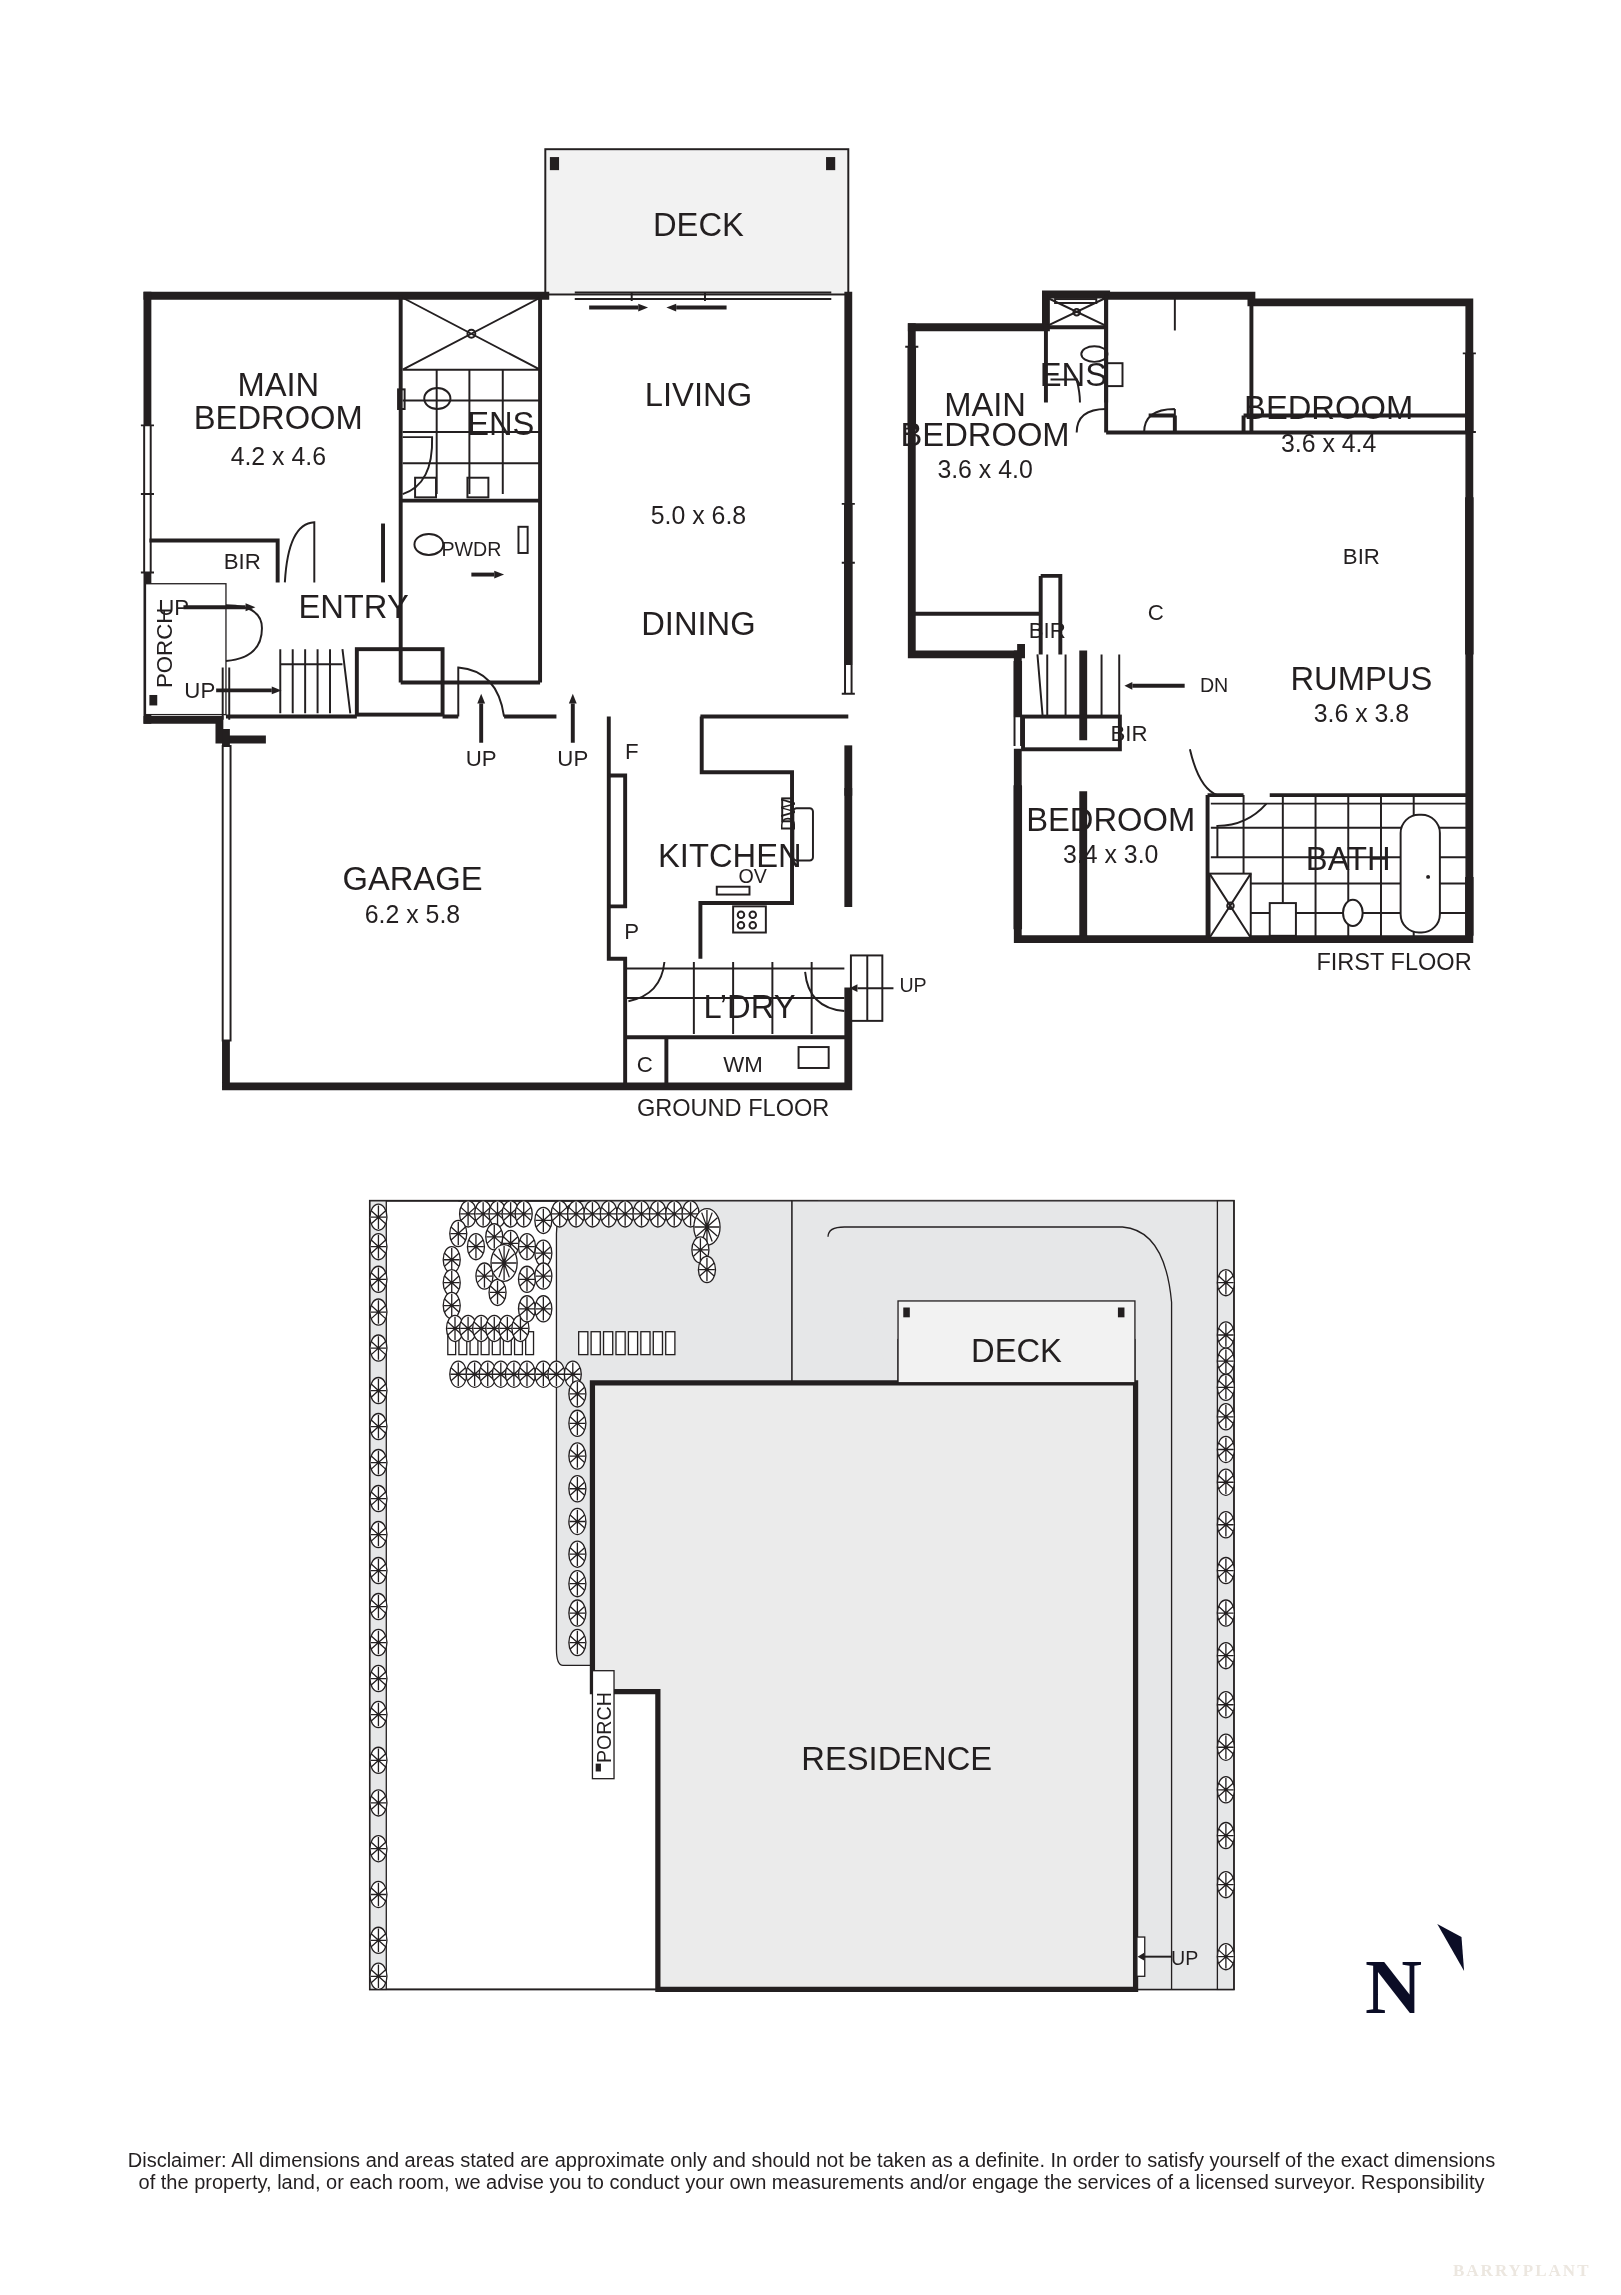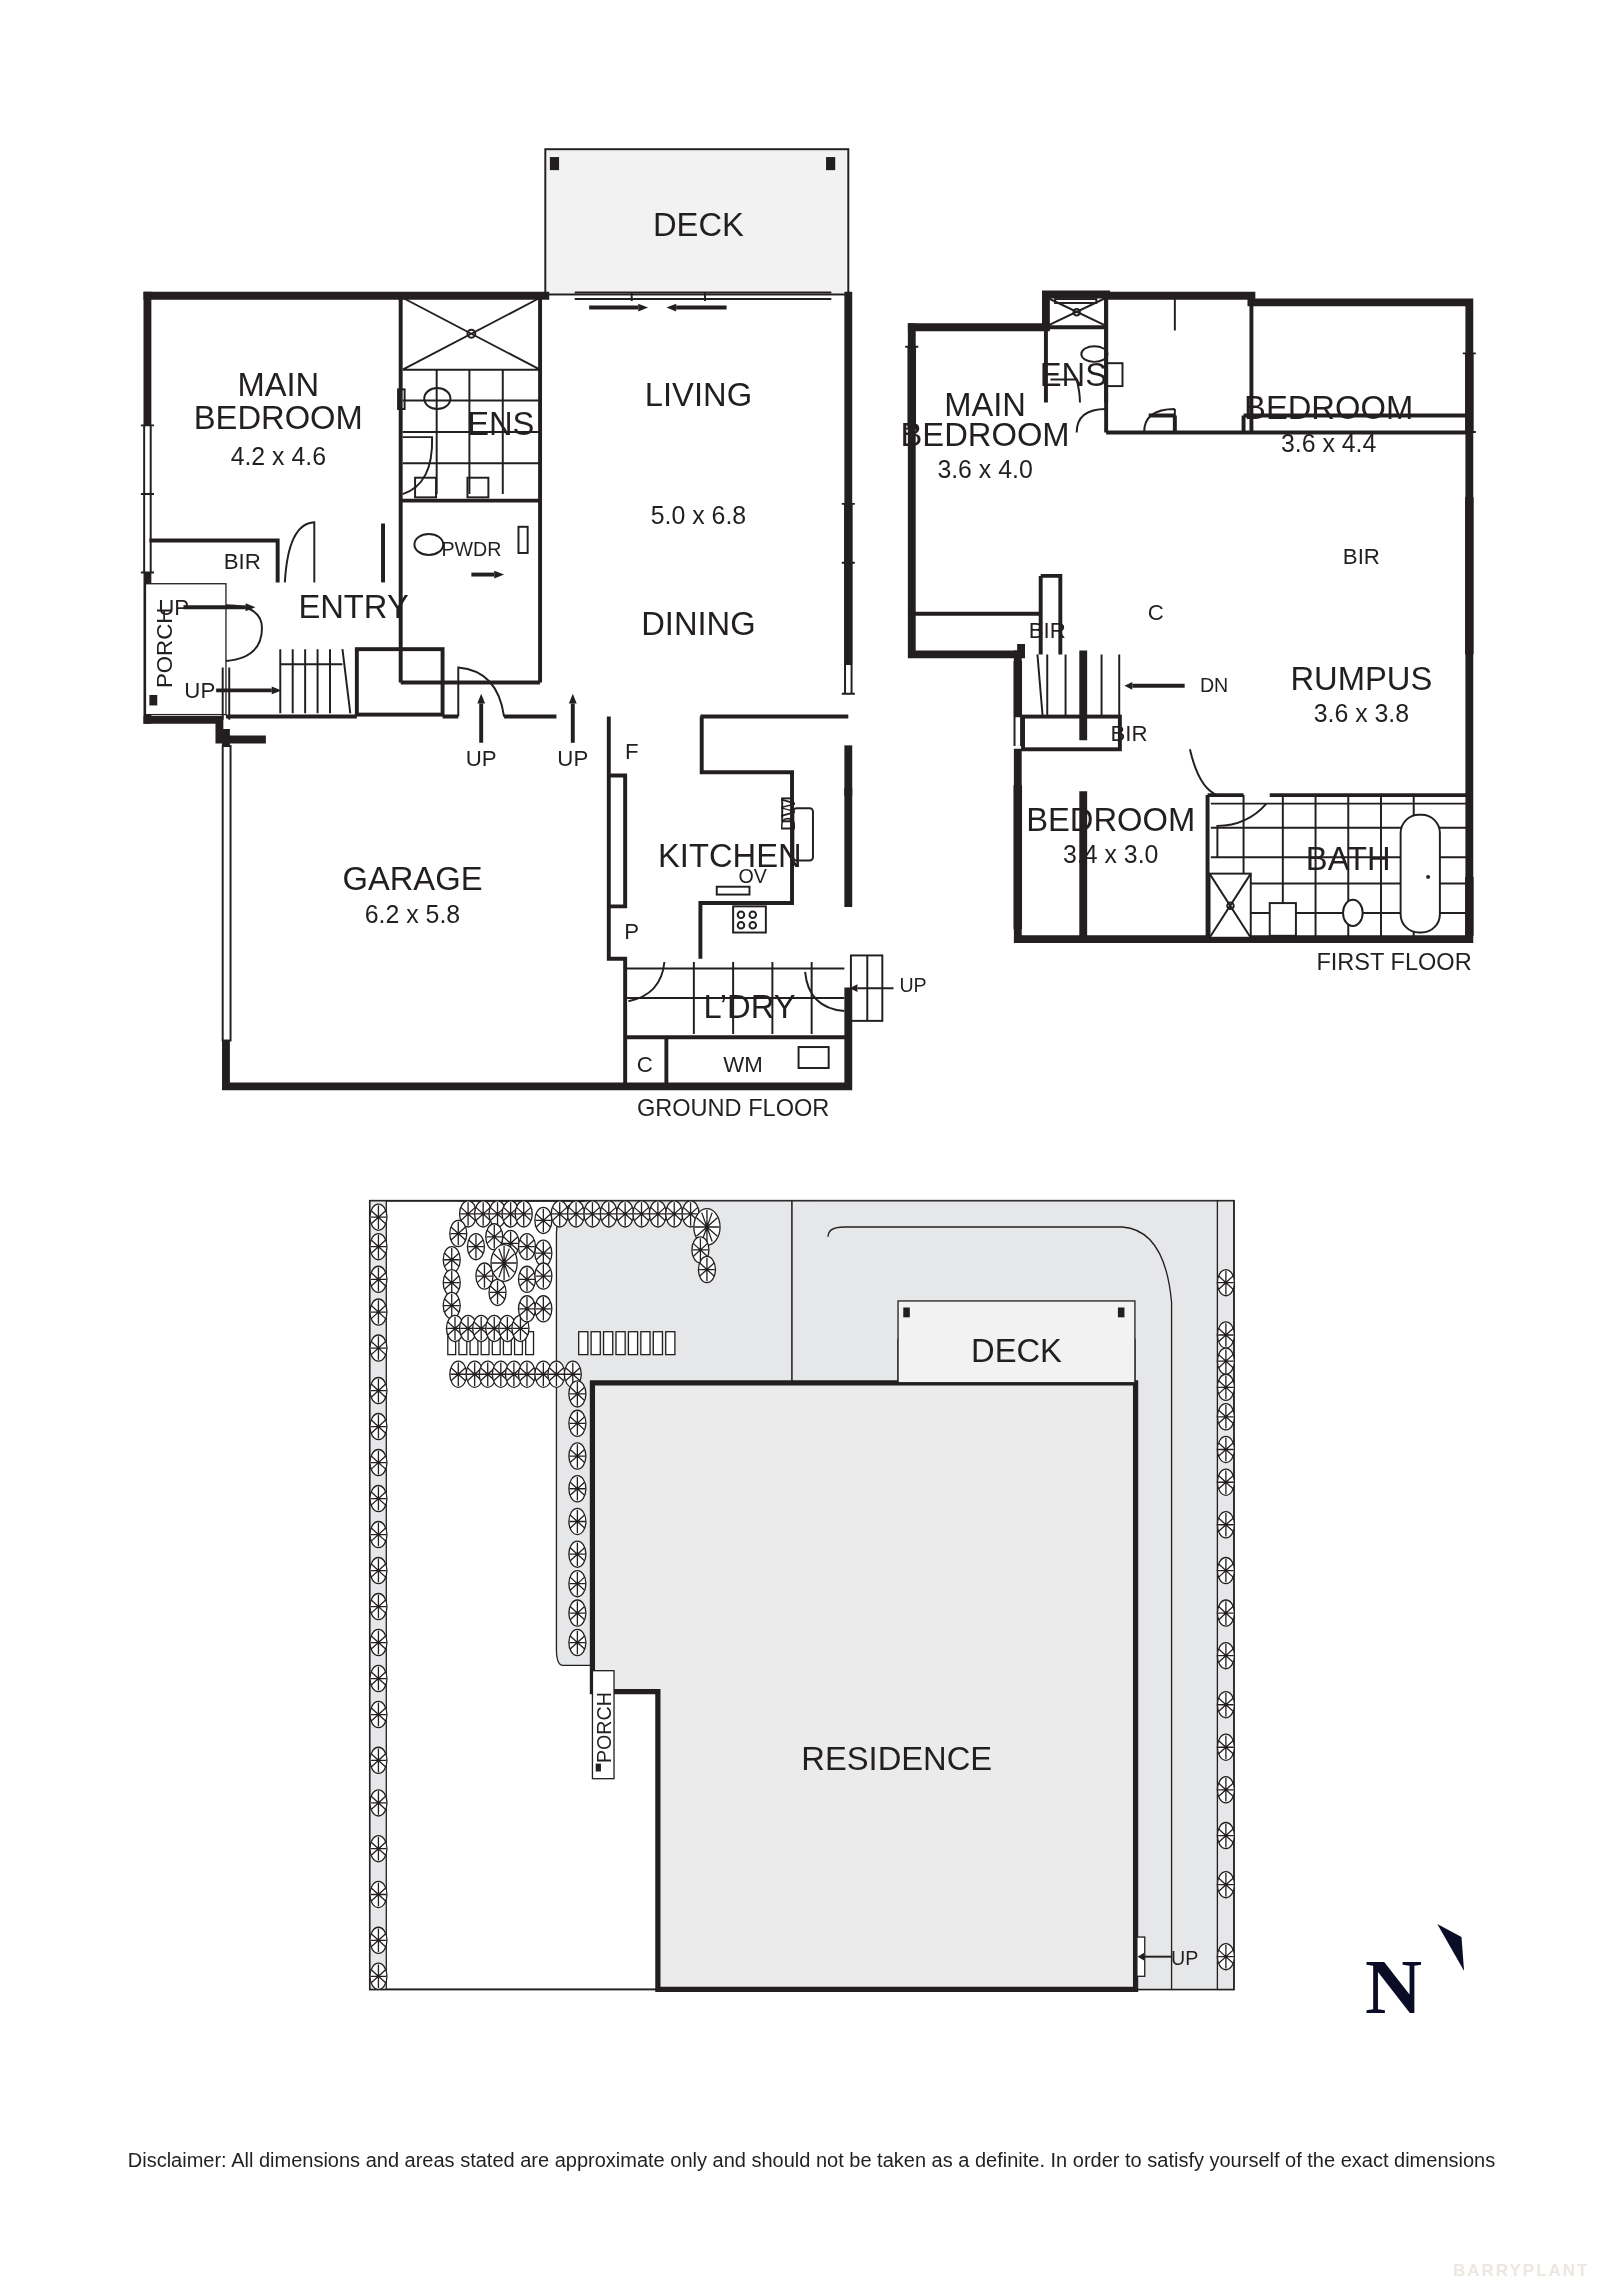--- a/index.html
+++ b/index.html
@@ -9,21 +9,21 @@
   .room { font-size:50px; }
   .dim { font-size:38px; }
   .small { font-size:34px; }
   .tiny { font-size:30px; }
   .floor { font-size:36px; }
   .wall { stroke:#231f20; stroke-width:12; fill:none; stroke-linecap:square; }
   .thin { stroke:#231f20; stroke-width:3; fill:none; }
   .med { stroke:#231f20; stroke-width:6; fill:none; }
   .disclaimer { position:absolute; left:72px; top:2150px; width:1479px; text-align:center; font-size:20px; line-height:21.6px; color:#231f20; font-family:"Liberation Sans", sans-serif; }
   .disclaimer div { white-space:nowrap;text-align:center; }
-  .watermark { position:absolute; left:1453px; top:2261px; font-size:17px; letter-spacing:2px; color:#ece7e0; font-weight:bold; font-family:Liberation Sans, sans-serif; }
+  .watermark { position:absolute; left:1453px; top:2261px; font-size:17px; letter-spacing:2px; color:#ece7e0; font-weight:bold; font-family:Liberation Serif, serif; }
   .north { position:absolute; left:1365px; top:1947px; font-family:"Liberation Serif", serif; font-size:79px; font-weight:bold; color:#0b0d26; line-height:1; }
 </style>
 </head>
 <body>
 
 <svg class="plan" viewBox="0 0 2478 3507" xmlns="http://www.w3.org/2000/svg">
   <defs>
     <g id="shrub">
       <ellipse cx="0" cy="0" rx="13" ry="20" fill="#ffffff" stroke="#231f20" stroke-width="2"></ellipse>
       <path d="M0,-18 L0,18 M-11,-10 L11,10 M11,-10 L-11,10 M-12,0 L12,0" stroke="#231f20" stroke-width="2"></path>
@@ -373,16 +373,17 @@
   <text class="lbl tiny" x="0" y="0" text-anchor="middle" transform="translate(933,2640) rotate(-90)">PORCH</text>
   <text class="lbl tiny" x="1810" y="3002" text-anchor="middle">UP</text>
 
   <path d="M2196,2940 L2233,2960 L2237,3012 Z" fill="#0b0d26"></path>
 </svg>
 
 <div class="north">N</div>
 
 <div class="disclaimer">
   <div>Disclaimer: All dimensions and areas stated are approximate only and should not be taken as a definite. In order to satisfy yourself of the exact dimensions</div>
+  <div>of the property, land, or each room, we advise you to conduct your own measurements and/or engage the services of a licensed surveyor. Responsibility</div>
 </div>
 
 <div class="watermark">BARRYPLANT</div>
 
 
 </body></html>

